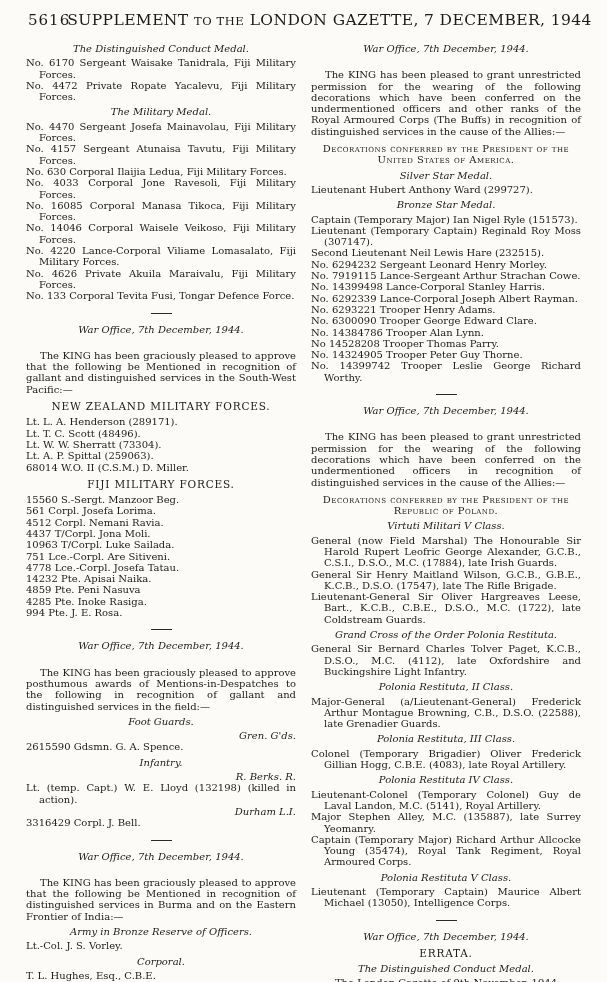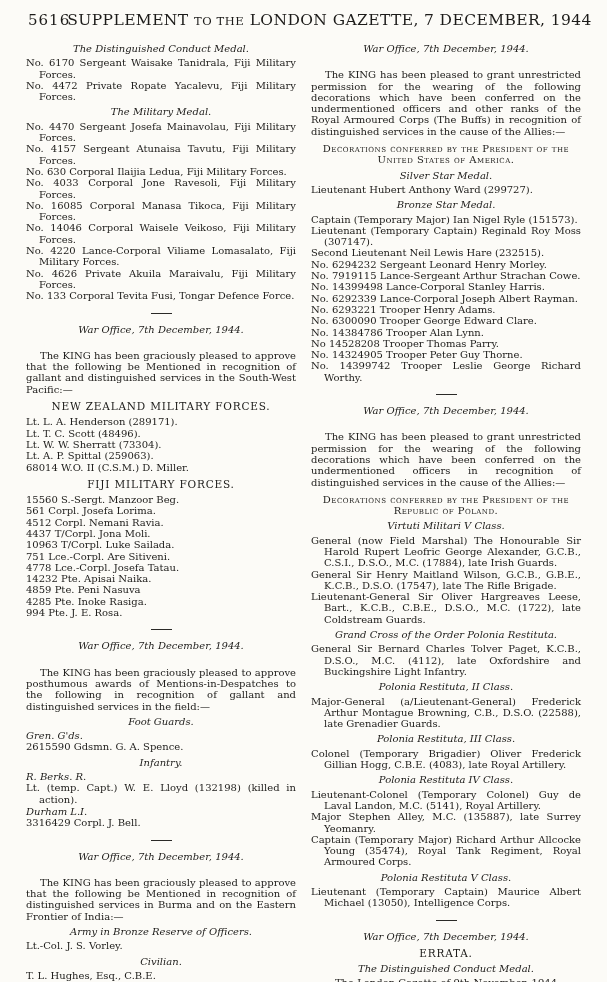--- a/index.html
+++ b/index.html
@@ -71,20 +71,21 @@
     text-indent:-13px;
     text-align:justify;
   }
   .b-line{
     padding-left:13px;
     text-indent:-13px;
   }
   .b-unit{
     font-style:italic;
     margin-top:1px;
+    text-align:right;
   }
   .b-para{
     text-indent:14px;
     text-align:justify;
     margin:15px 0 2px 0;
   }
   .b-dateline{
     text-align:center;
     font-style:italic;
     margin:10px 0 4px 0;
@@ -155,21 +156,21 @@
         <div class="b-heading-italic">Infantry.</div>
         <div class="b-unit">R. Berks. R.</div>
         <div class="b-entry">Lt. (temp. Capt.) W. E. Lloyd (132198) (killed in action).</div>
         <div class="b-unit">Durham L.I.</div>
         <div class="b-line">3316429 Corpl. J. Bell.</div>
         <div class="b-divider"></div>
         <div class="b-dateline">War Office, 7th December, 1944.</div>
         <div class="b-para">The KING has been graciously pleased to approve that the following be Mentioned in recognition of distinguished services in Burma and on the Eastern Frontier of India:—</div>
         <div class="b-heading-italic">Army in Bronze Reserve of Officers.</div>
         <div class="b-line">Lt.-Col. J. S. Vorley.</div>
-        <div class="b-heading-italic">Civilian.</div>
+        <div class="b-heading-italic">Corporal.</div>
         <div class="b-line">T. L. Hughes, Esq., C.B.E.</div>
       </div>
     <div class="col" id="right-col">
         <div class="b-dateline">War Office, 7th December, 1944.</div>
         <div class="b-para">The KING has been pleased to grant unrestricted permission for the wearing of the following decorations which have been conferred on the undermentioned officers and other ranks of the Royal Armoured Corps (The Buffs) in recognition of distinguished services in the cause of the Allies:—</div>
         <div class="b-heading-smallcaps">Decorations conferred by the President of the United States of America.</div>
         <div class="b-heading-italic">Silver Star Medal.</div>
         <div class="b-entry">Lieutenant Hubert Anthony Ward (299727).</div>
         <div class="b-heading-italic">Bronze Star Medal.</div>
         <div class="b-entry">Captain (Temporary Major) Ian Nigel Ryle (151573).</div>

